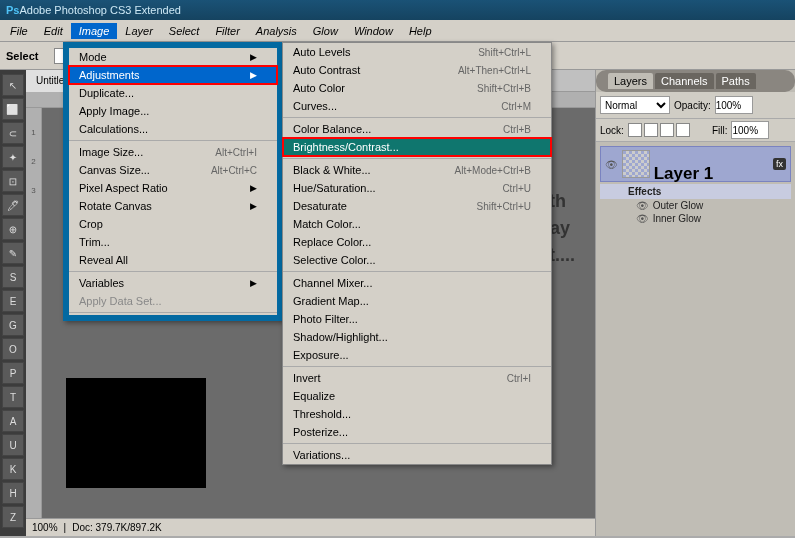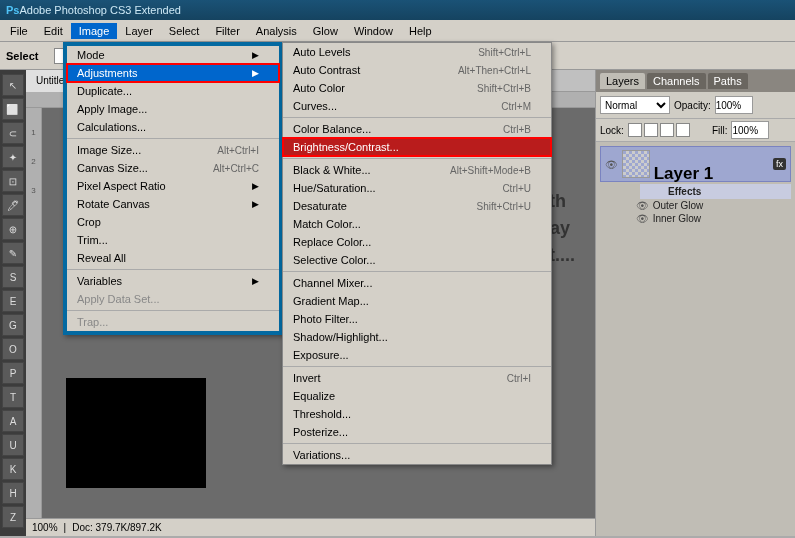--- a/index.html
+++ b/index.html
@@ -19,20 +19,21 @@
     #titlebar span { }
 
     
     #menubar {
       background: #d4d0c8;
       height: 22px;
       display: flex;
       align-items: center;
       padding: 0 2px;
       border-bottom: 1px solid #999;
+      font-style: italic;
     }
     .menu-item {
       padding: 2px 8px;
       cursor: pointer;
       font-size: 11px;
       color: #000;
     }
     .menu-item.active { background: #0066cc; color: #fff; }
 
     
@@ -127,22 +128,23 @@
       display: flex;
       flex-direction: column;
       border-left: 1px solid #999;
     }
 
     #layers-header {
       background: #8a8680;
       height: 22px;
       display: flex;
       align-items: center;
-      padding: 0 4px;
+      padding: 0 12px;
       gap: 2px;
+      border-radius: 10px;
     }
     .panel-tab {
       font-size: 11px;
       color: #fff;
       padding: 2px 6px;
       cursor: pointer;
       background: #6a6660;
       border-radius: 2px 2px 0 0;
     }
     .panel-tab.active { background: #c0bdb5; color: #000; }
@@ -195,39 +197,38 @@
       padding: 1px 3px;
       border-radius: 2px;
     }
 
     .effects-row {
       background: #c8cce0;
       padding: 2px 6px 2px 28px;
       font-size: 10px;
       font-weight: bold;
       color: #222;
-      margin-left: 40px;
     }
     .effect-item {
       padding: 1px 6px 1px 36px;
       font-size: 10px;
       color: #222;
       display: flex;
       align-items: center;
       gap: 4px;
     }
     .eye-icon { color: #555; font-size: 10px; }
 
     
     #image-menu {
       position: absolute;
       top: 42px;
       left: 63px;
       background: #d4d0c8;
-      border: 4px solid #0369a1;
+      border: 6px solid #0369a1;
       width: 220px;
       z-index: 100;
       box-shadow: 2px 2px 5px rgba(0,0,0,0.4);
     }
     .menu-section-item {
       padding: 3px 20px 3px 10px;
       cursor: pointer;
       display: flex;
       justify-content: space-between;
       align-items: center;
@@ -253,21 +254,21 @@
       left: 282px;
       background: #d4d0c8;
       border: 1px solid #888;
       width: 270px;
       z-index: 101;
       box-shadow: 2px 2px 5px rgba(0,0,0,0.4);
     }
 
     
     .brightness-item {
-      background: #b91c1c;
+      background: #0f766e;
       color: #fff !important;
       outline: 2px solid red;
       outline-offset: -1px;
     }
 
     
     .black-rect {
       position: absolute;
       bottom: 30px;
       left: 40px;
@@ -498,23 +499,20 @@
     <span>Reveal All</span>
   </div>
   <div class="menu-separator"></div>
   <div class="menu-section-item has-arrow">
     <span>Variables</span>
   </div>
   <div class="menu-section-item grayed">
     <span>Apply Data Set...</span>
   </div>
   <div class="menu-separator"></div>
-  <div class="menu-section-item grayed">
-    <span>Trap...</span>
-  </div>
 </div>
 
 <div id="adjustments-submenu">
   <div class="menu-section-item">
     <span>Auto Levels</span>
     <span class="menu-shortcut">Shift+Ctrl+L</span>
   </div>
   <div class="menu-section-item">
     <span>Auto Contrast</span>
     <span class="menu-shortcut">Alt+Then+Ctrl+L</span>
@@ -532,21 +530,21 @@
     <span>Color Balance...</span>
     <span class="menu-shortcut">Ctrl+B</span>
   </div>
   <div class="menu-section-item brightness-item">
     <span>Brightness/Contrast...</span>
     <span class="menu-shortcut" style="color:#ccc;"></span>
   </div>
   <div class="menu-separator"></div>
   <div class="menu-section-item">
     <span>Black &amp; White...</span>
-    <span class="menu-shortcut">Alt+Shift+Mode+B</span>
+    <span class="menu-shortcut">Alt+Mode+Ctrl+B</span>
   </div>
   <div class="menu-section-item">
     <span>Hue/Saturation...</span>
     <span class="menu-shortcut">Ctrl+U</span>
   </div>
   <div class="menu-section-item">
     <span>Desaturate</span>
     <span class="menu-shortcut">Shift+Ctrl+U</span>
   </div>
   <div class="menu-section-item">

